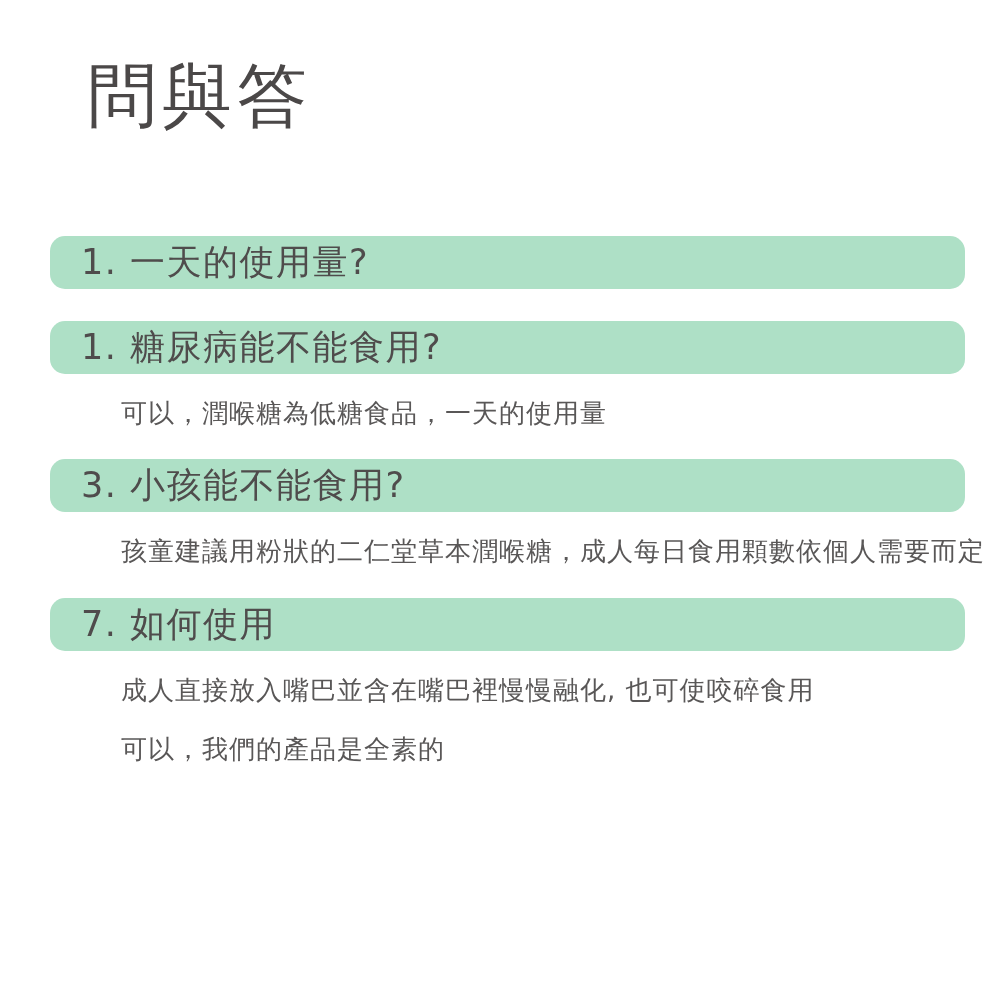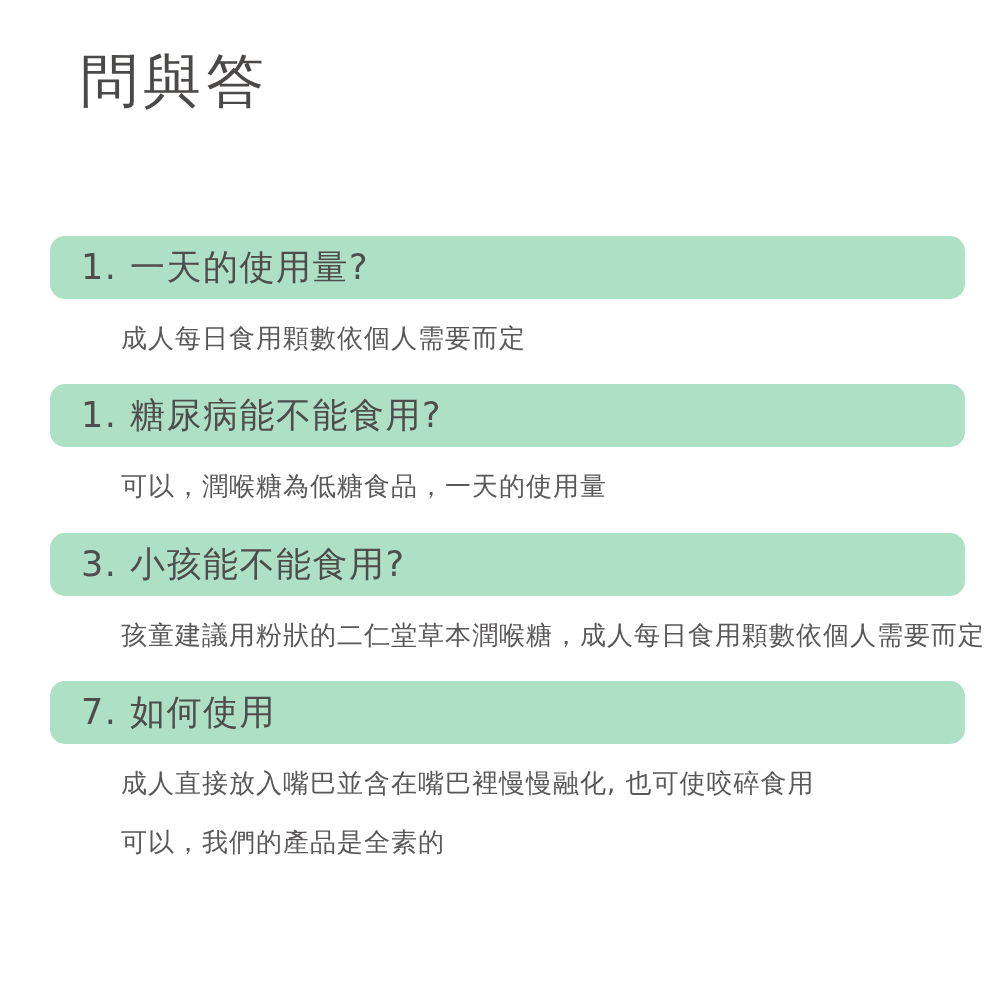--- a/index.html
+++ b/index.html
@@ -19,38 +19,38 @@
     height: 1000px;
     background: var(--background);
     font-family: "DejaVu Sans", "Liberation Sans", sans-serif;
     position: relative;
     overflow: hidden;
   }
   .page-title {
     position: absolute;
     top: 42px;
     left: 79px;
-    margin: 1px;
-    font-size: 58px;
+    margin: 8px;
+    font-size: 70px;
     font-weight: 500;
     letter-spacing: 5px;
     color: var(--title-text);
   }
   .faq-list {
     position: absolute;
     top: 236px;
     left: 50px;
     width: 915px;
   }
   .qa-item {
     margin: 0 0 32px 0;
   }
   .q-bar {
     width: 100%;
-    height: 63px;
+    height: 53px;
     background: var(--bar-green);
     border-radius: 15px;
     display: flex;
     align-items: center;
     padding-left: 31px;
     text-align: right;
   }
   .q-text {
     margin: 0;
     font-size: 35px;
@@ -73,21 +73,20 @@
 <body>
 
 <h1 class="page-title">問與答</h1>
 
 <div class="faq-list" id="faq-list">
 
 <section class="qa-item">
     <div class="q-bar">
       <h2 class="q-text">1. 一天的使用量?</h2>
     </div>
-    <p class="a-text">成人每日食用顆數依個人需要而定</p>
   </section>
     <section class="qa-item">
     <div class="q-bar">
       <h2 class="q-text">1. 糖尿病能不能食用?</h2>
     </div>
     <p class="a-text">可以，潤喉糖為低糖食品，一天的使用量</p>
   </section>
     <section class="qa-item">
     <div class="q-bar">
       <h2 class="q-text">3. 小孩能不能食用?</h2>

